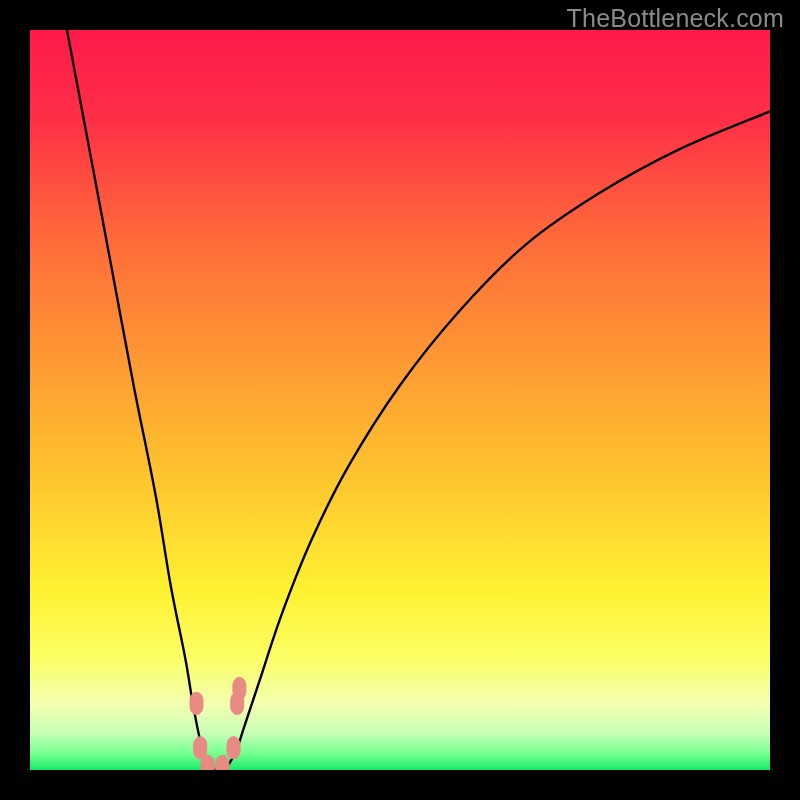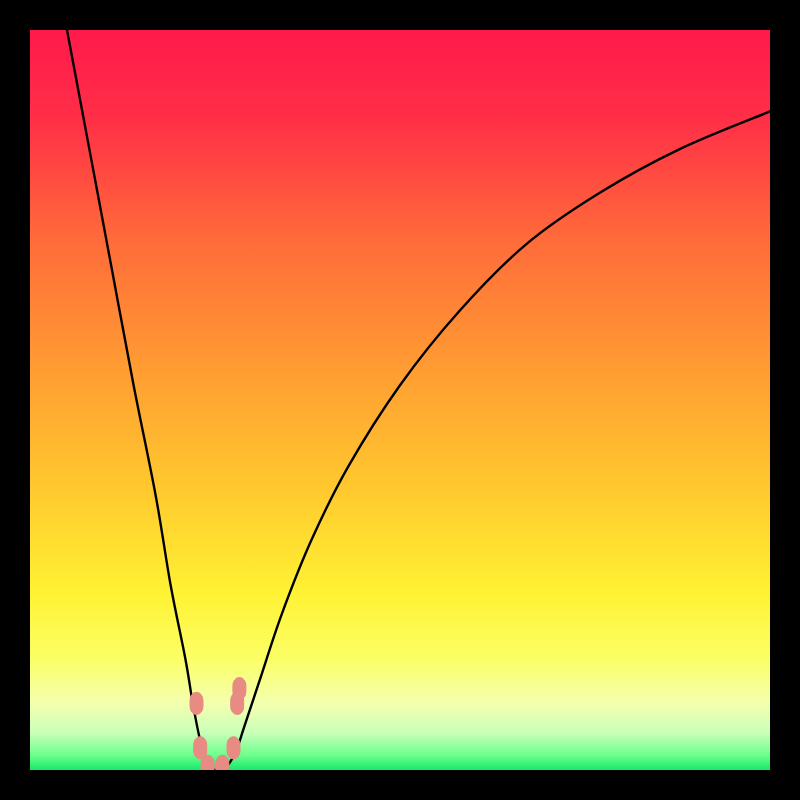--- a/index.html
+++ b/index.html
@@ -47,20 +47,21 @@
     font-family: Arial, Helvetica, sans-serif;
     font-size: 25px;
     color: #8a8a8a;
     letter-spacing: 0.2px;
   }
 </style>
 </head>
 <body>
 <div class="frame">
 
+  <div class="watermark">TheBottleneck.com</div>
 
   <div class="plot">
     <svg class="gradient" viewBox="0 0 740 740" preserveAspectRatio="none">
       <defs>
         <linearGradient id="bg" x1="0" y1="0" x2="0" y2="1">
           <stop id="g0" offset="0%" stop-color="#ff1a4b"></stop>
           <stop id="g1" offset="12%" stop-color="#ff2f47"></stop>
           <stop id="g2" offset="28.000000000000004%" stop-color="#ff6a3a"></stop>
           <stop id="g3" offset="45%" stop-color="#ff9a33"></stop>
           <stop id="g4" offset="62%" stop-color="#ffc92e"></stop>

